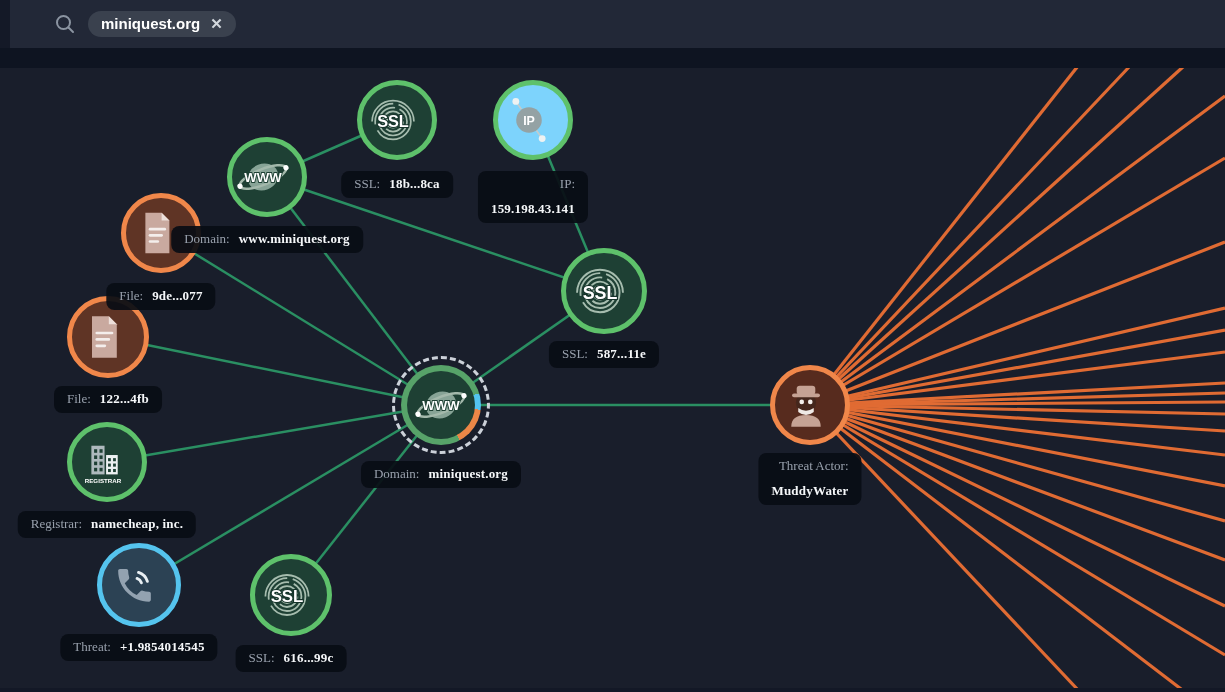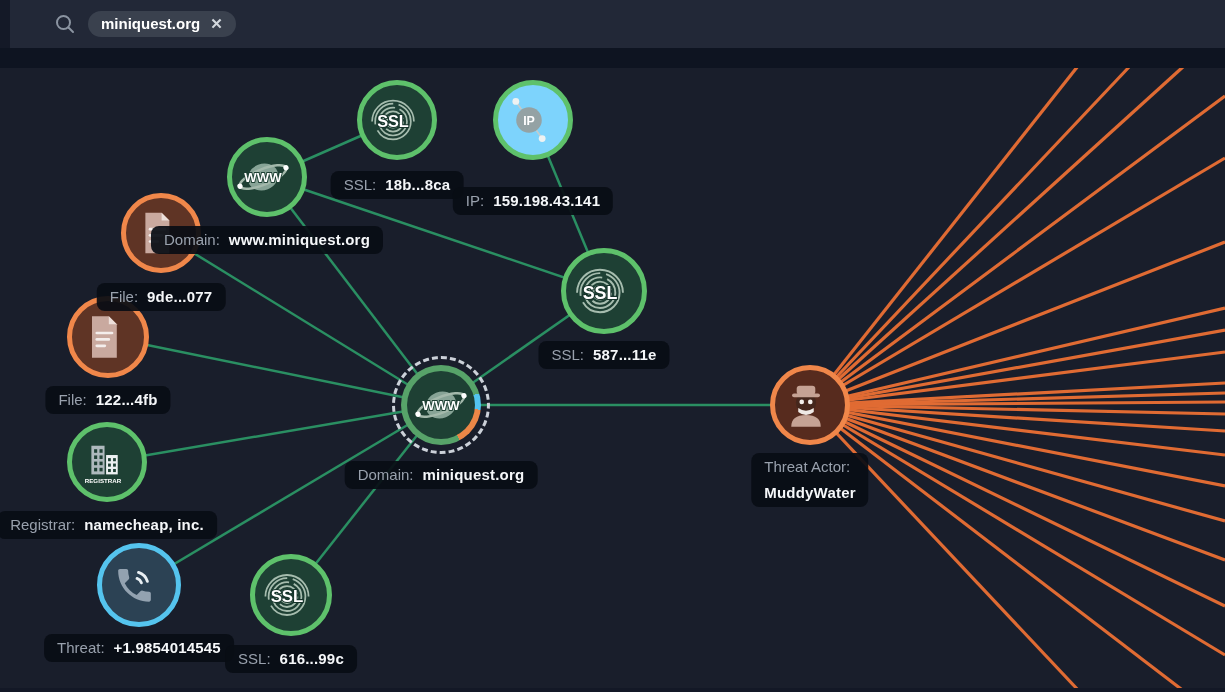--- a/index.html
+++ b/index.html
@@ -28,21 +28,21 @@
   #edge-svg{position:absolute;left:0;top:0;z-index:1;}
   .node{
     position:absolute;border-radius:50%;box-sizing:border-box;
     display:flex;align-items:center;justify-content:flex-start;z-index:3;cursor:pointer;
   }
   .node-inner{position:absolute;inset:6px;border-radius:50%;display:flex;align-items:center;justify-content:center;}
   .selection-ring{position:absolute;border-radius:50%;border:3px dashed #ccd1d9;box-sizing:border-box;z-index:2;}
   .label{
     position:absolute;transform:translateX(-50%);
     background:rgba(9,13,20,0.93);border-radius:8px;padding:5px 13px 6px 13px;
-    display:flex;gap:9px;white-space:nowrap;font-size:15px;z-index:5;align-items:flex-start;cursor:pointer;
+    display:flex;gap:9px;white-space:nowrap;font-size:13px;z-index:5;align-items:flex-end;cursor:pointer;font-family:Liberation Serif, serif;
   }
   .label .prefix{color:#99a1ad;}
   .label .value{color:#f5f7f9;font-weight:bold;letter-spacing:.2px;}
 </style>
 </head>
 <body>
 
 <div id="graph">
   <svg id="edge-svg" width="1225" height="692" viewBox="0 0 1225 692">
       <line x1="267" y1="177" x2="397" y2="120" stroke="#2a8f62" stroke-width="2.5"></line>
@@ -112,21 +112,21 @@
     </div>
     <div class="node" style="left: 493px; top: 80px; width: 80px; height: 80px; border: 5px solid rgb(94, 193, 107); background: #7dd3fc;">
       <svg width="62" height="62" viewBox="0 0 80 80">
       <line x1="23" y1="16" x2="57" y2="64" stroke="#c2cccd" stroke-width="2.2"></line>
       <circle cx="40" cy="40" r="16.5" fill="#94a2a4"></circle>
       <circle cx="23" cy="16" r="4.4" fill="#eef2f2"></circle>
         <circle cx="57" cy="64" r="4.4" fill="#eef2f2"></circle>
       <text x="40" y="46" text-anchor="middle" font-size="16" font-weight="bold" fill="#ffffff" font-family="Liberation Sans, sans-serif">IP</text>
       </svg>
     </div>
-    <div class="label" style="left: 533px; top: 187px;">
+    <div class="label" style="left: 533px; top: 171px; flex-direction: column;">
       <span class="prefix">IP:</span>
       <span class="value">159.198.43.141</span>
     </div>
     <div class="node" style="left: 121px; top: 193px; width: 80px; height: 80px; border: 5px solid rgb(240, 135, 74); background: rgb(95, 52, 37);">
       <svg width="62" height="62" viewBox="0 0 80 80">
       <path d="M25 14 h21 l10 10 v42 h-31 z" fill="#c9a99f"></path>
       <path d="M46 14 l10 10 h-10 z" fill="#ecdfda"></path>
       <g stroke="#f4eeec" stroke-width="3.4" stroke-linecap="round">
         <line x1="31" y1="35" x2="50" y2="35"></line>
           <line x1="31" y1="43" x2="46" y2="43"></line>

